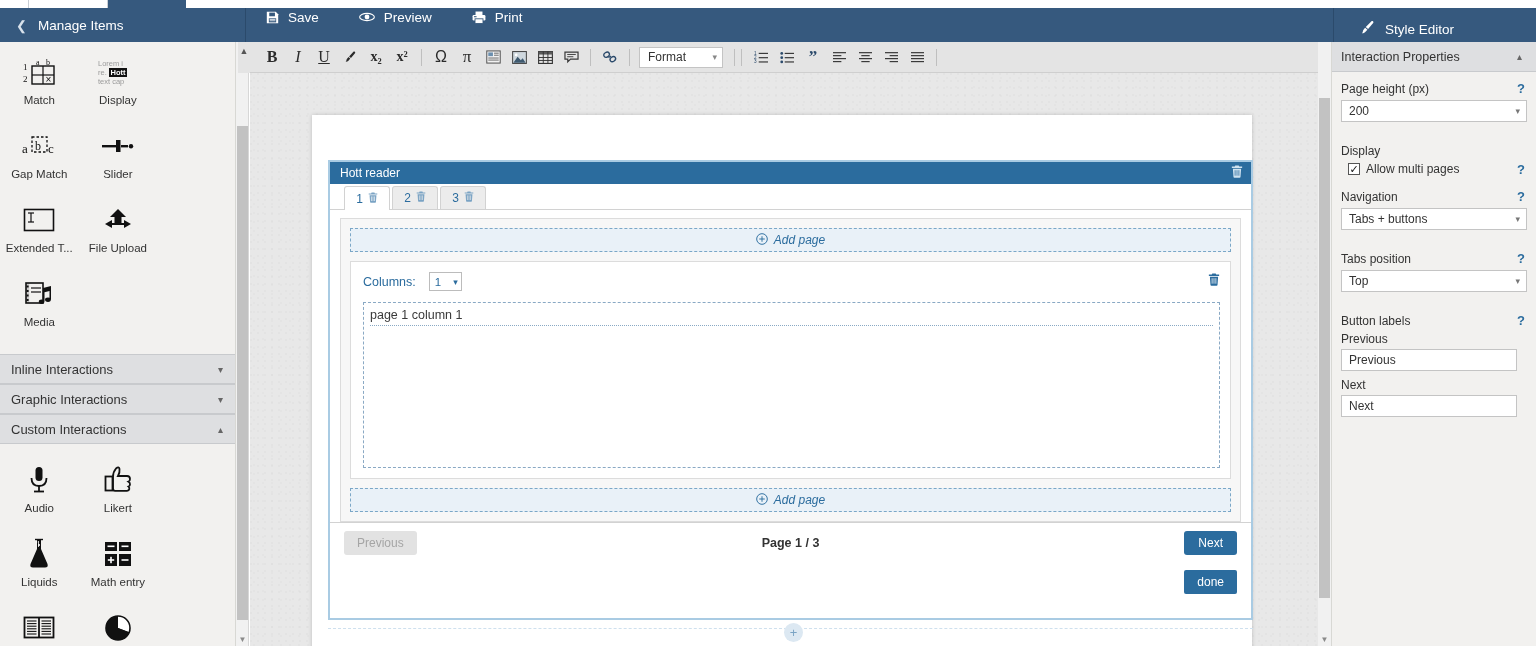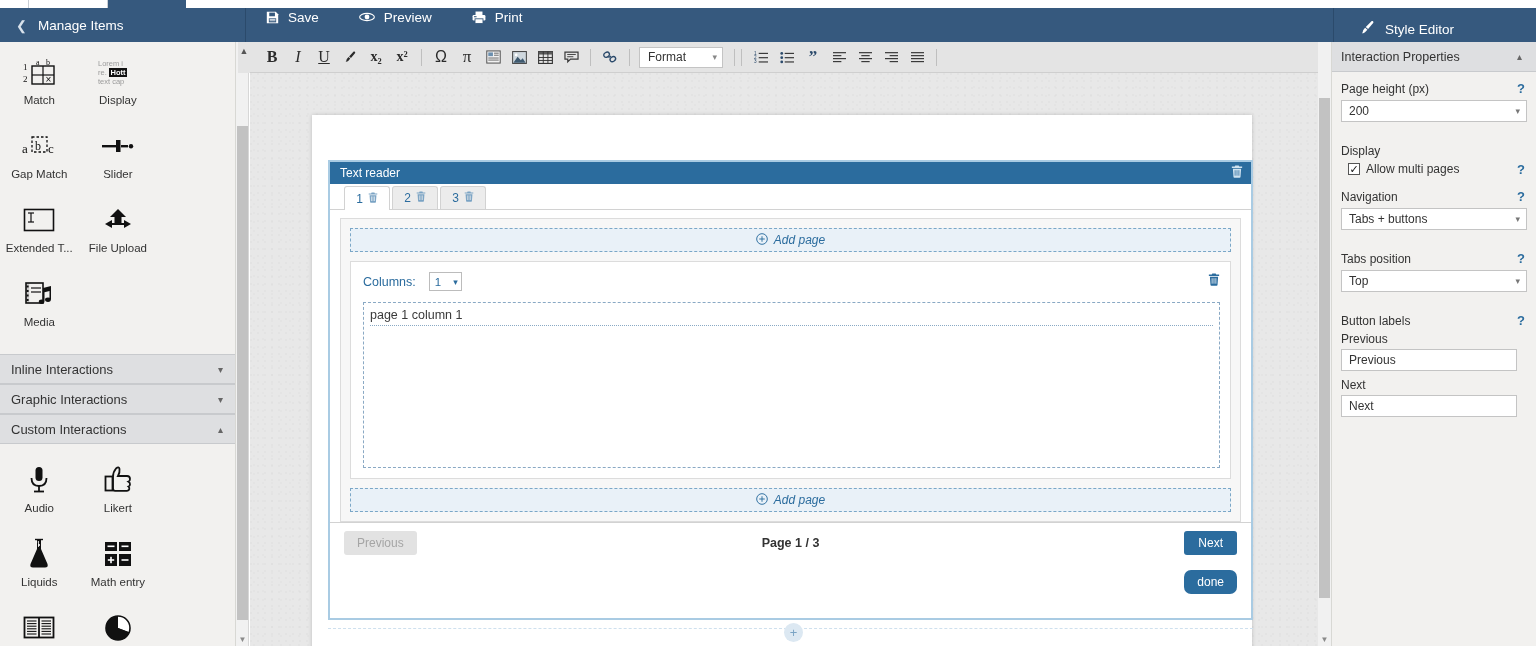--- a/index.html
+++ b/index.html
@@ -244,21 +244,21 @@
     margin-left: auto; background: #2b6c9e; color: #fff; border: none;
     padding: 5px 14px; font-size: 12px; border-radius: 3px; cursor: pointer;
     position: relative; z-index: 2;
   }
   .done-row {
     height: 38px; display: flex; align-items: center; justify-content: flex-end;
     padding-right: 14px; background: #ffffff;
   }
   .btn-done {
     background: #2b6c9e; color: #fff; border: none;
-    padding: 5px 13px; font-size: 12px; border-radius: 7px; cursor: pointer;
+    padding: 5px 13px; font-size: 12px; border-radius: 2px; cursor: pointer;
   }
   .addwidget-plus {
     position: absolute; left: 784px; top: 623px;
     width: 19px; height: 19px; border-radius: 50%;
     background: #dce8f2; color: #7aa3c4;
     display: flex; align-items: center; justify-content: center;
     font-size: 13px; cursor: pointer;
   }
   .divider-line {
     position: absolute; left: 328px; top: 628px; width: 925px; height: 0;
@@ -745,21 +745,21 @@
   <div class="tb-sep"></div>
 </div>
 
 <div id="canvas">
   <div class="page-sheet"></div>
 </div>
 
 <div class="widget">
 
   <div class="widget-head">
-    <span>Text reader</span>
+    <span>Hott reader</span>
     <span class="del-icon" style="color:#cfe2f0;">
       <svg width="12" height="13" viewBox="0 0 14 15">
           <path fill="#cfe2f0" d="M5 0.6h4l.6 1.2H13v1.5H1V1.8h3.4z"></path>
           <path fill="#cfe2f0" d="M2.2 4.2h9.6l-.7 9.6a1 1 0 0 1-1 .9H3.9a1 1 0 0 1-1-.9z"></path>
           <g stroke="#2b6c9e" stroke-width="0.9">
             <line x1="4.8" y1="6" x2="4.8" y2="12.4"></line>
             <line x1="7" y1="6" x2="7" y2="12.4"></line>
             <line x1="9.2" y1="6" x2="9.2" y2="12.4"></line>
           </g>
         </svg>

